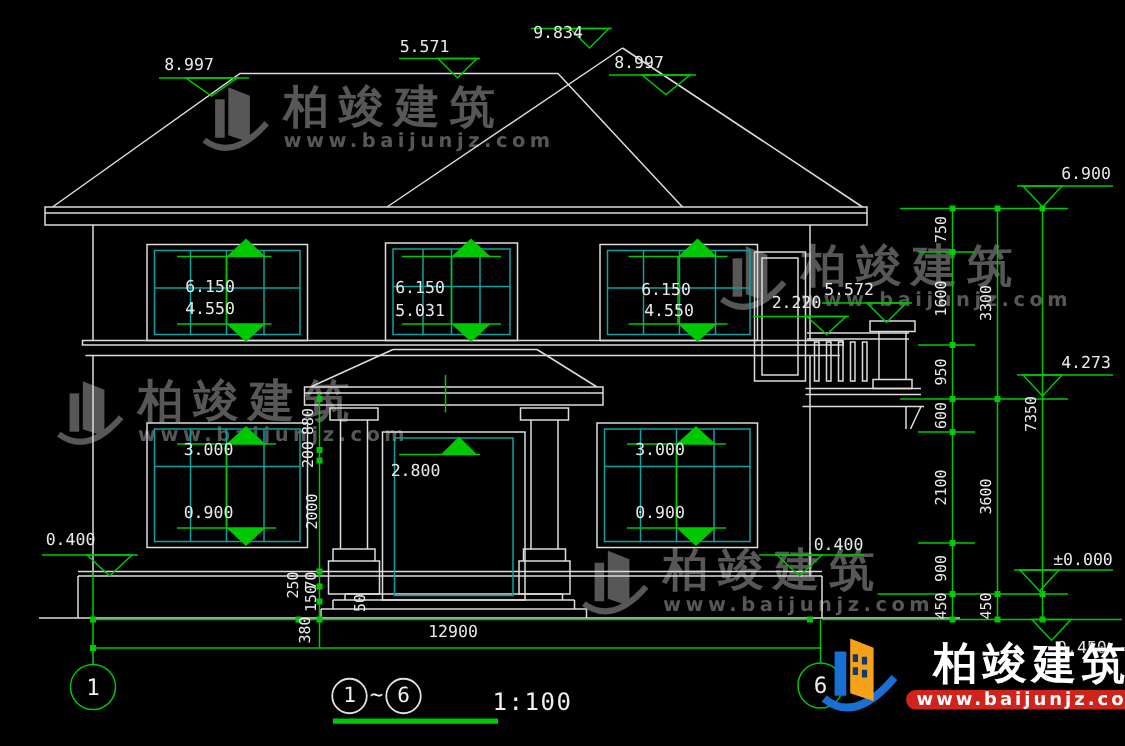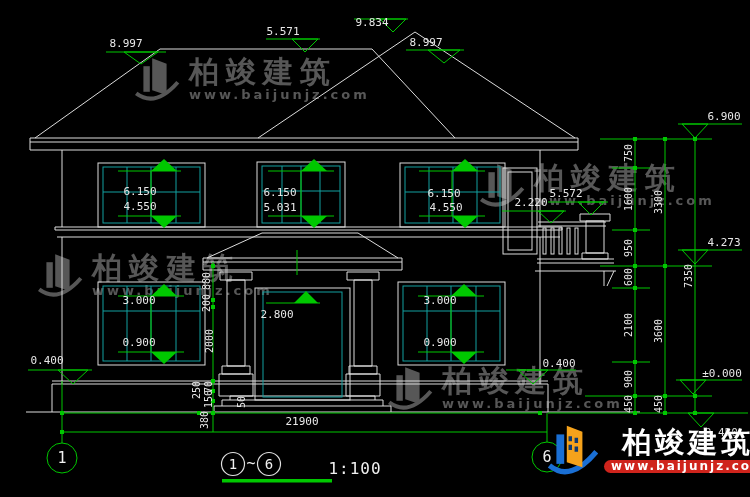--- a/index.html
+++ b/index.html
@@ -213,21 +213,21 @@
 
   <span class="lbl v" style="left:206px;top:281px">880</span>
   <span class="lbl v" style="left:206px;top:303px">200</span>
   <span class="lbl v" style="left:209px;top:341px">2000</span>
   <span class="lbl v" style="left:196px;top:390px">250</span>
   <span class="lbl v" style="left:208px;top:387px">70</span>
   <span class="lbl v" style="left:208px;top:399px">150</span>
   <span class="lbl v" style="left:241px;top:402px">50</span>
 
   <span class="lbl v" style="left:204px;top:420px">380</span>
-  <span class="lbl" style="left:302px;top:421px">21900</span>
+  <span class="lbl" style="left:302px;top:421px">12900</span>
 
   <span class="lbl ax" style="left:62px;top:458px">1</span>
   <span class="lbl ax" style="left:547px;top:457px">6</span>
 
   <span class="lbl bub" style="left:233px;top:464px">1</span>
   <span class="lbl tilde" style="left:251px;top:463px">~</span>
   <span class="lbl bub" style="left:269px;top:464px">6</span>
   <span class="lbl scale" style="left:355px;top:468px">1:100</span>
 
   <div class="logo">

